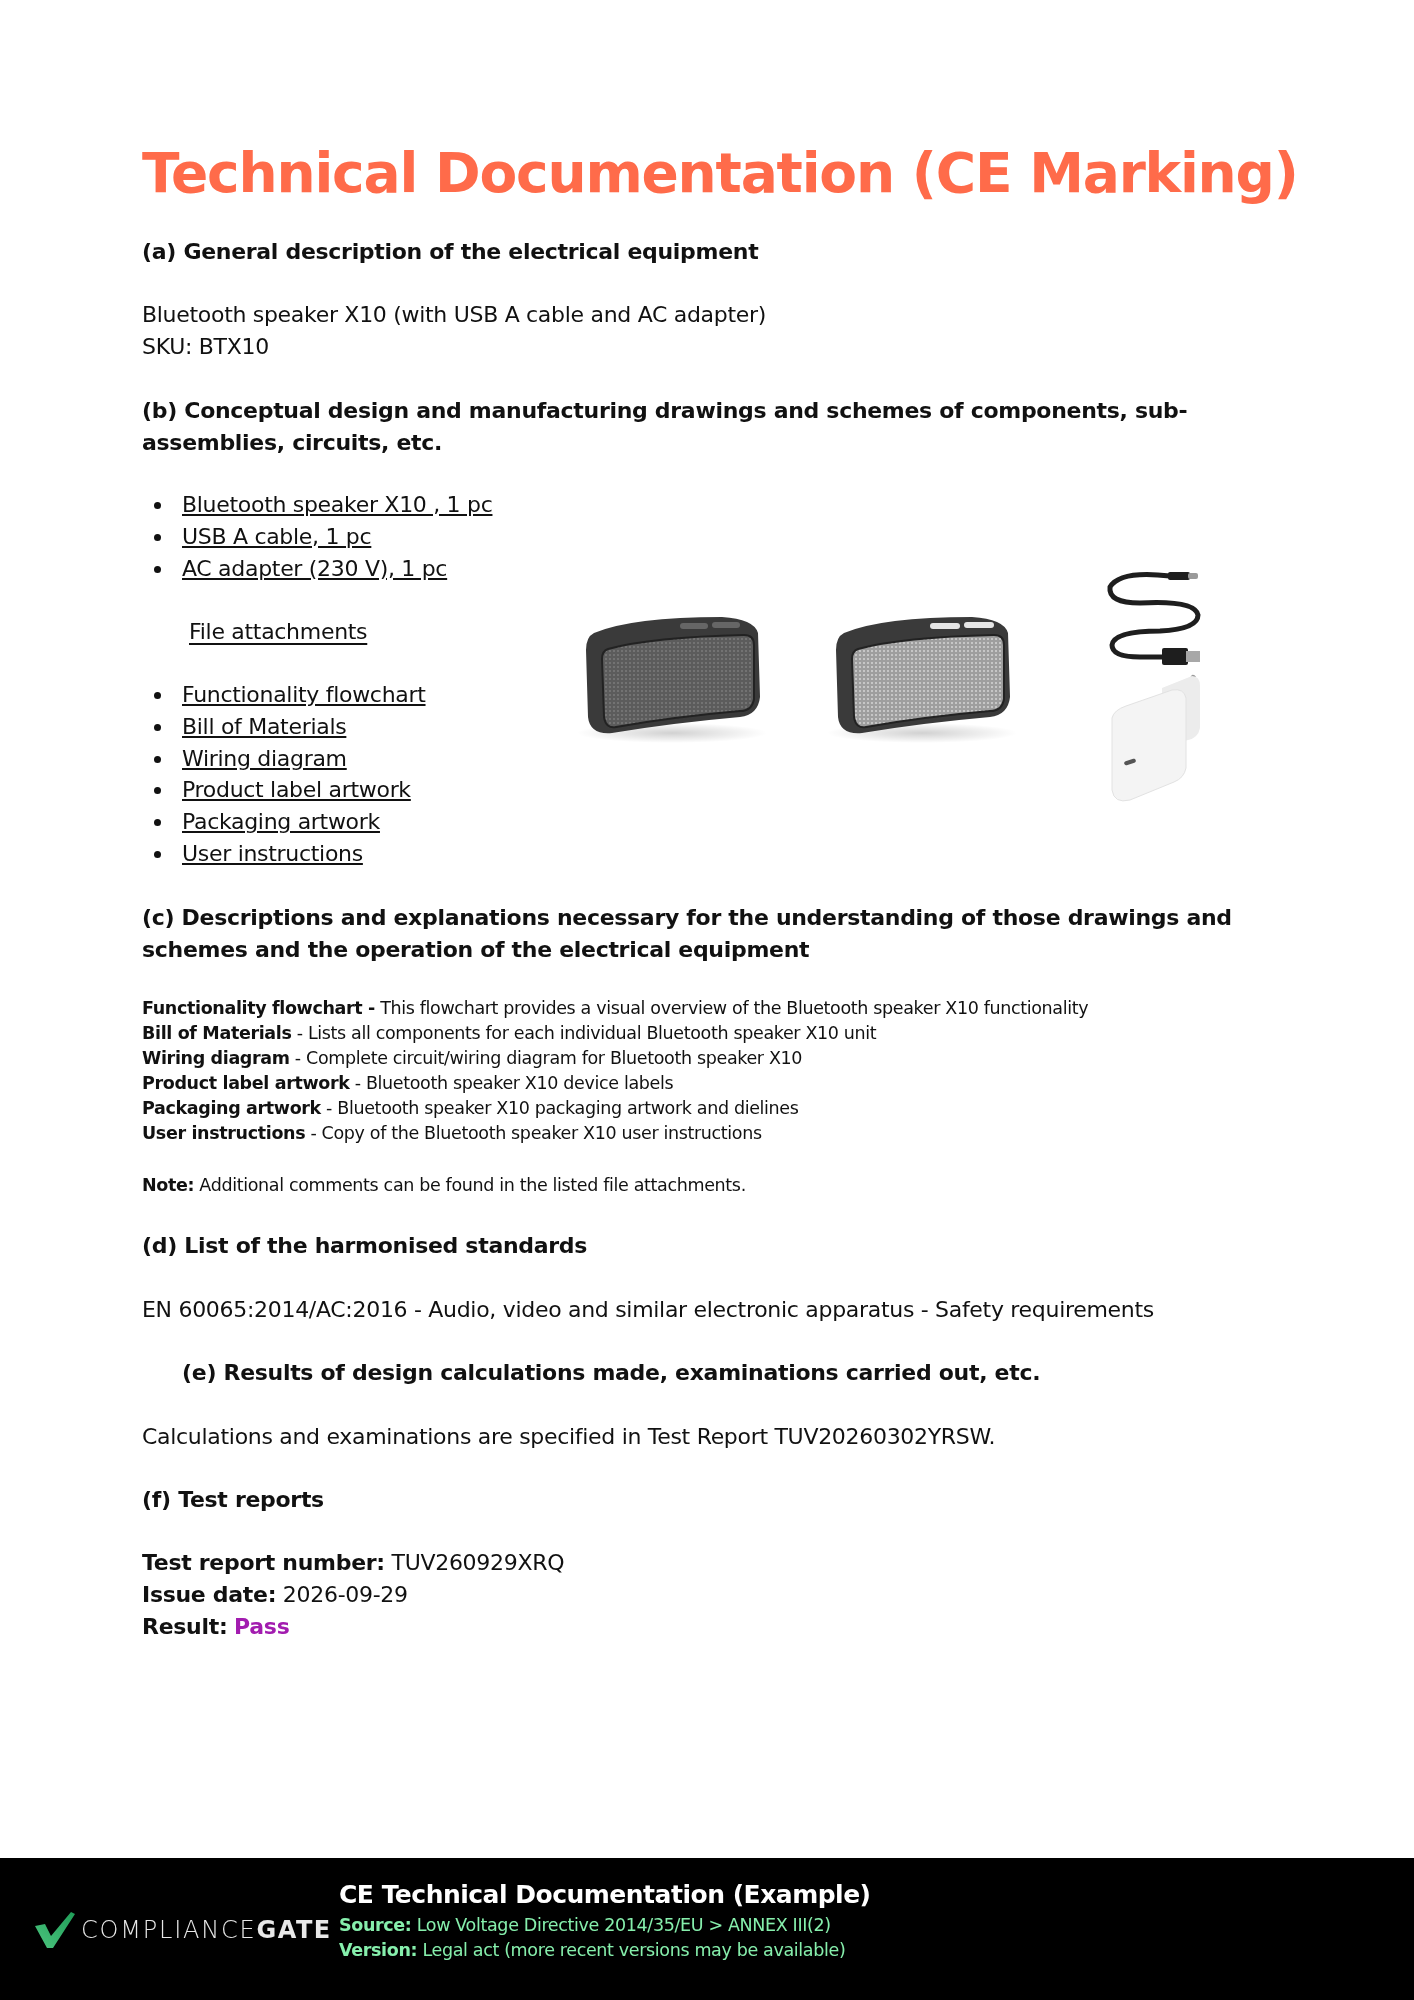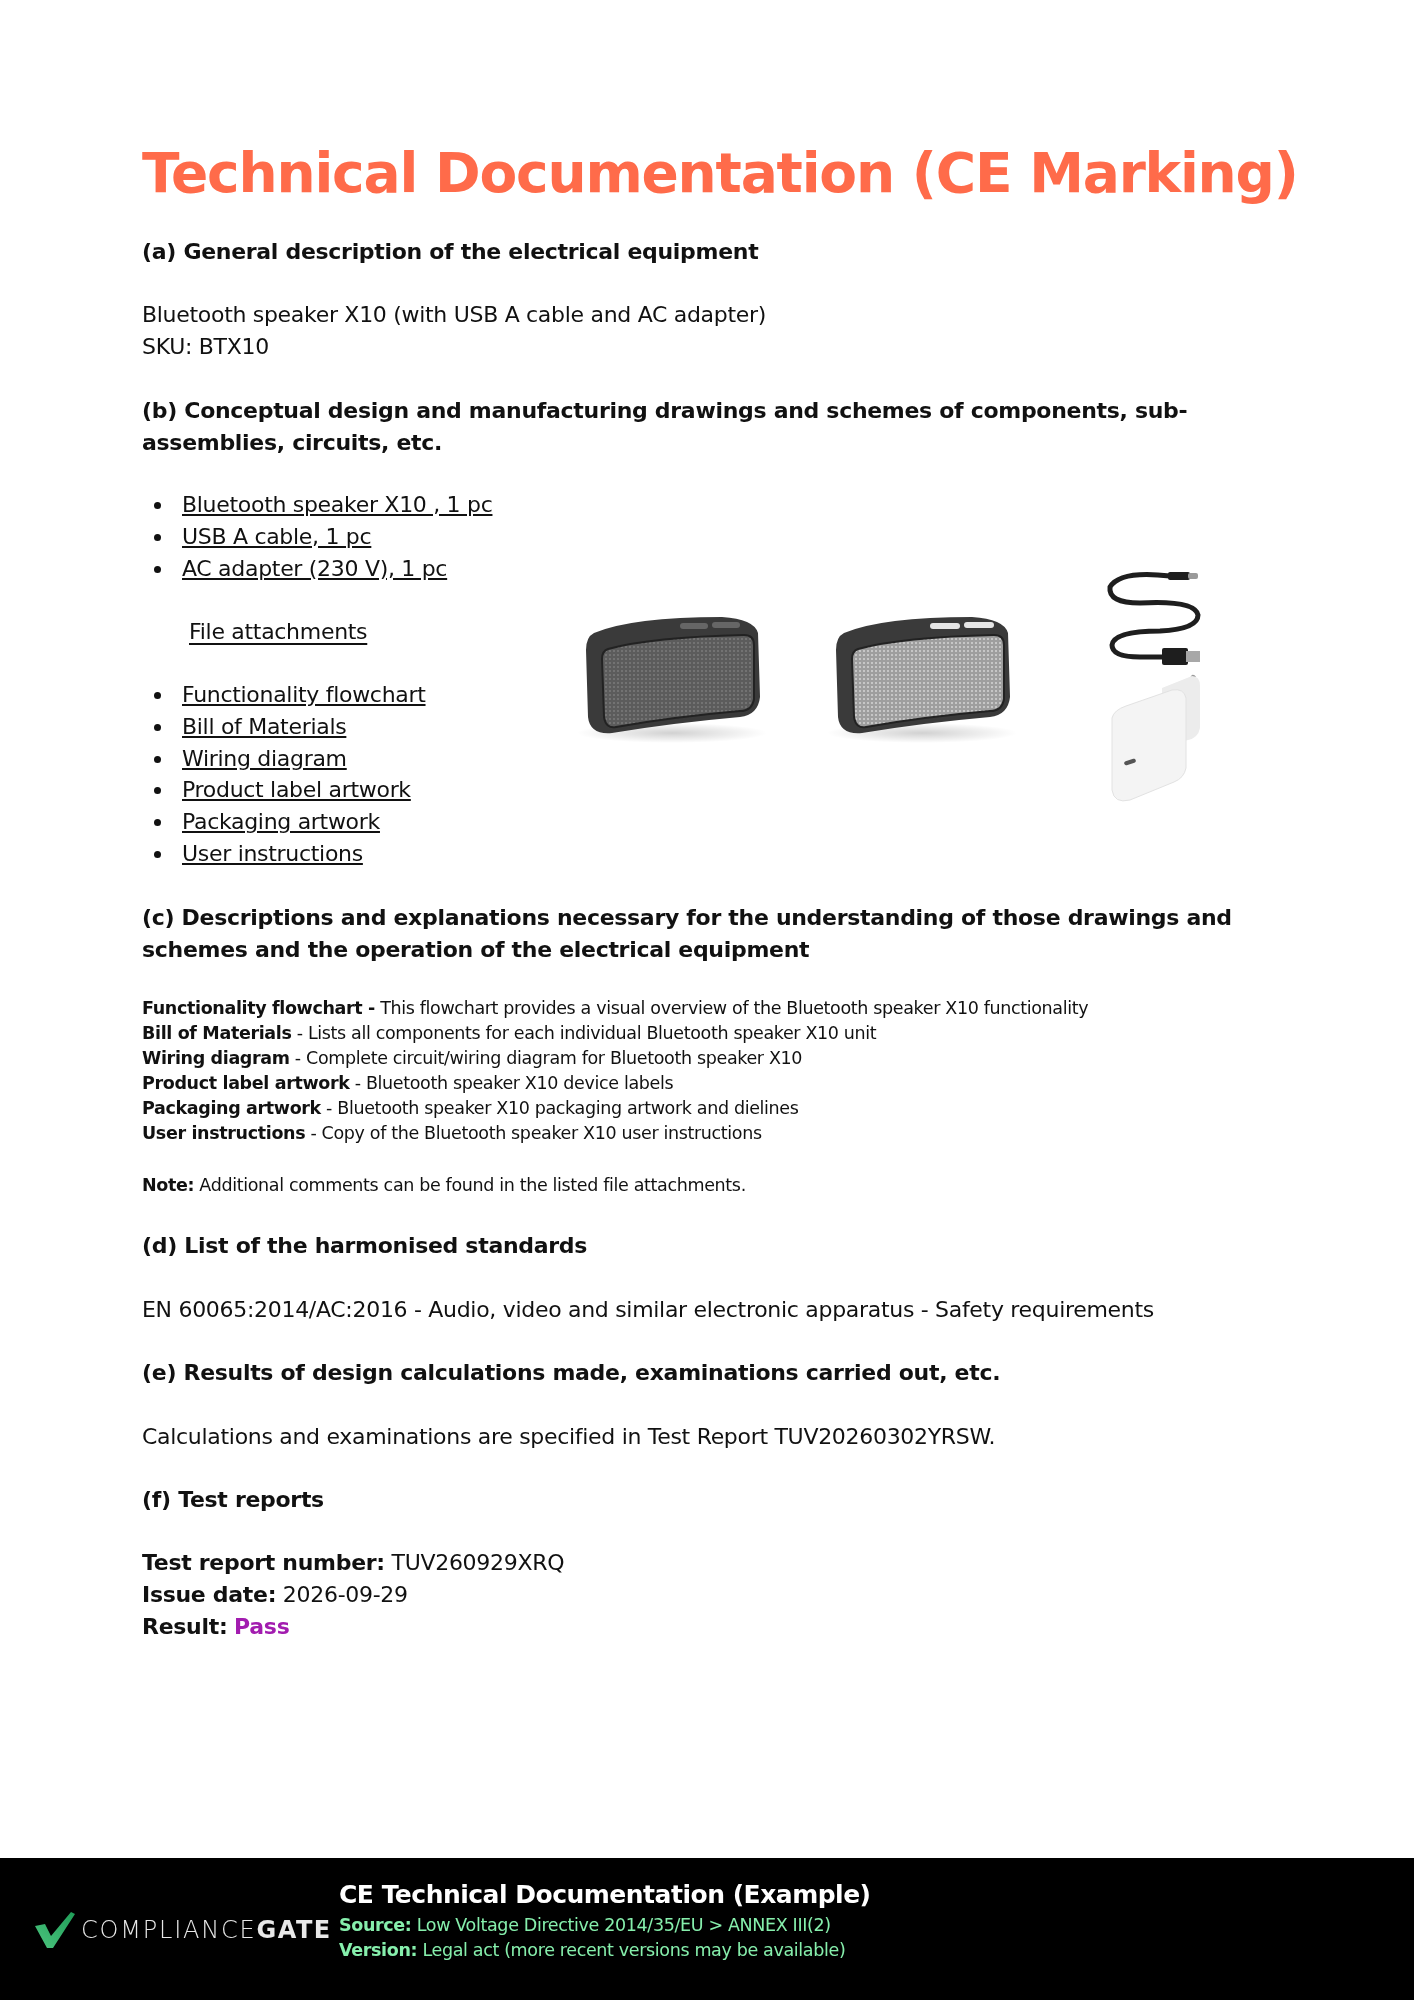--- a/index.html
+++ b/index.html
@@ -146,21 +146,21 @@
     <b>User instructions</b><span> - Copy of the Bluetooth speaker X10 user instructions</span>
   </div>
 
   <div class="small" style="top:1173px;">
     <b>Note:</b><span> Additional comments can be found in the listed file attachments.</span>
   </div>
 
   <div class="h" style="top:1230px;">(d) List of the harmonised standards</div>
   <div class="p" style="top:1294px;">EN 60065:2014/AC:2016 - Audio, video and similar electronic apparatus - Safety requirements</div>
 
-  <div class="h" style="top:1357px;">(e) Results of design calculations made, examinations carried out, etc.</div>
+  <div class="h" style="top:1357px;margin-left:40px;">(e) Results of design calculations made, examinations carried out, etc.</div>
   <div class="p" style="top:1421px;">Calculations and examinations are specified in Test Report TUV20260302YRSW.</div>
 
   <div class="h" style="top:1484px;">(f) Test reports</div>
 
   <div class="p" style="top:1547px;">
     <b>Test report number:</b><span> TUV260929XRQ</span>
   </div>
   <div class="p" style="top:1579px;">
     <b>Issue date:</b><span> 2026-09-29</span>
   </div>

